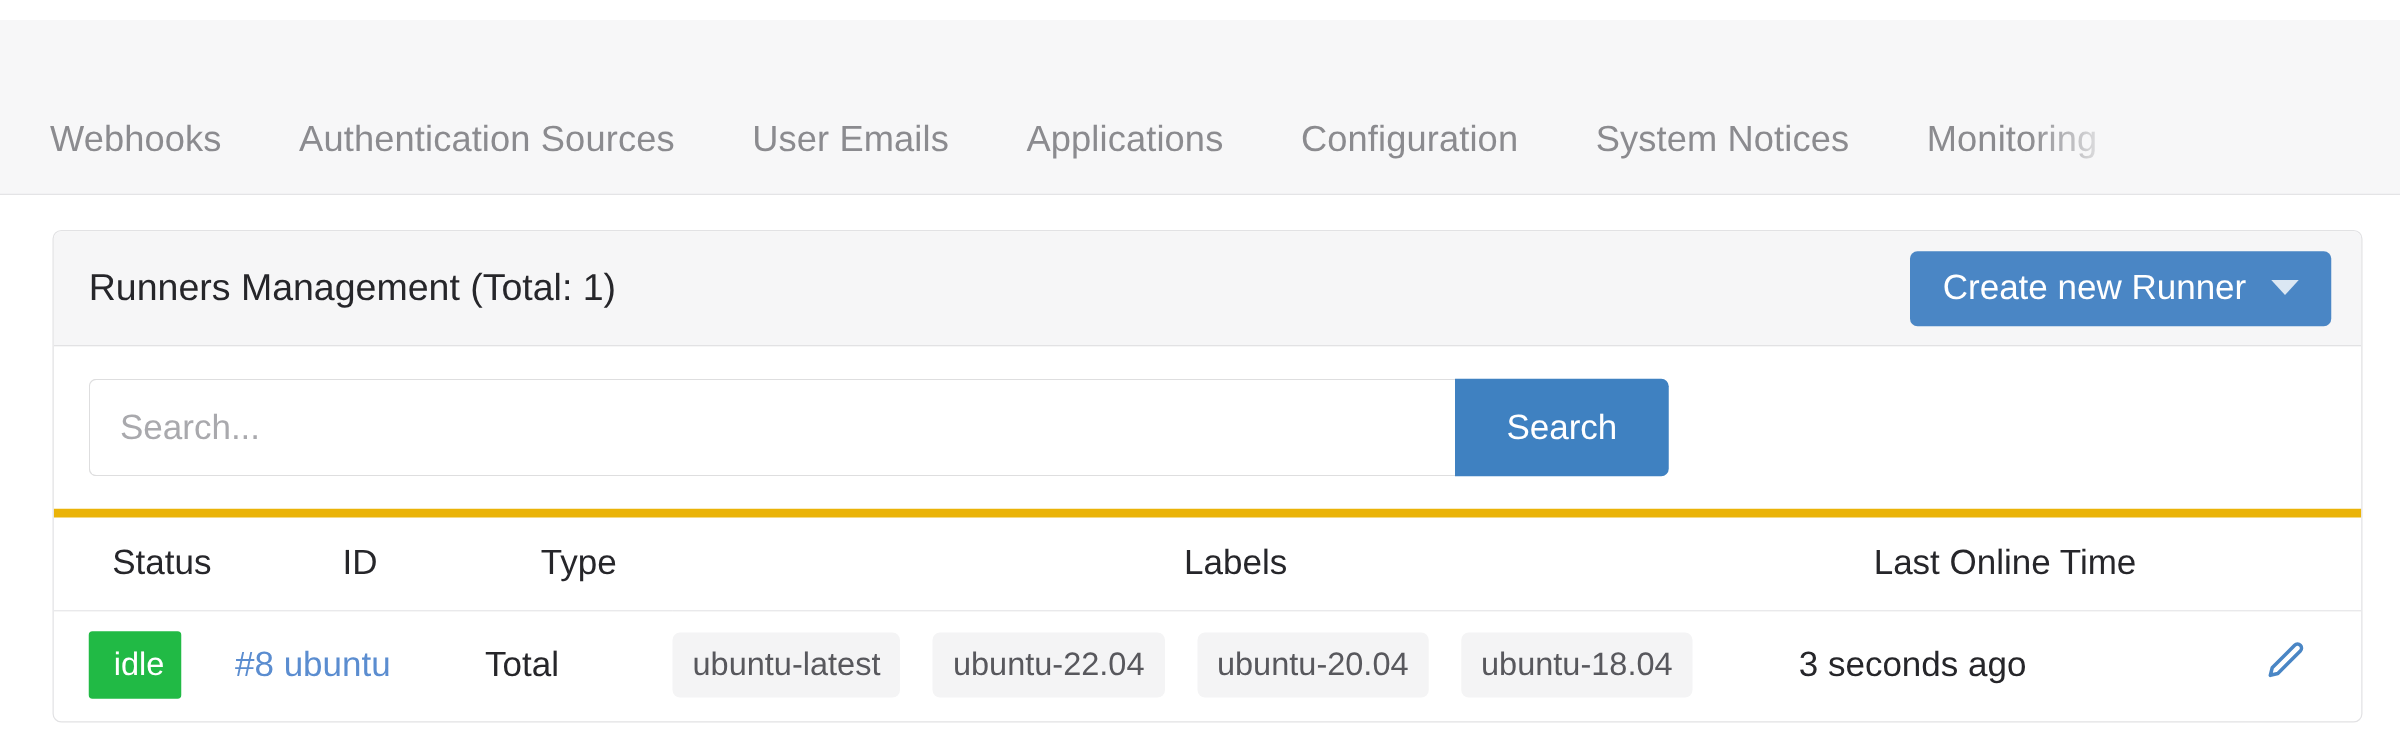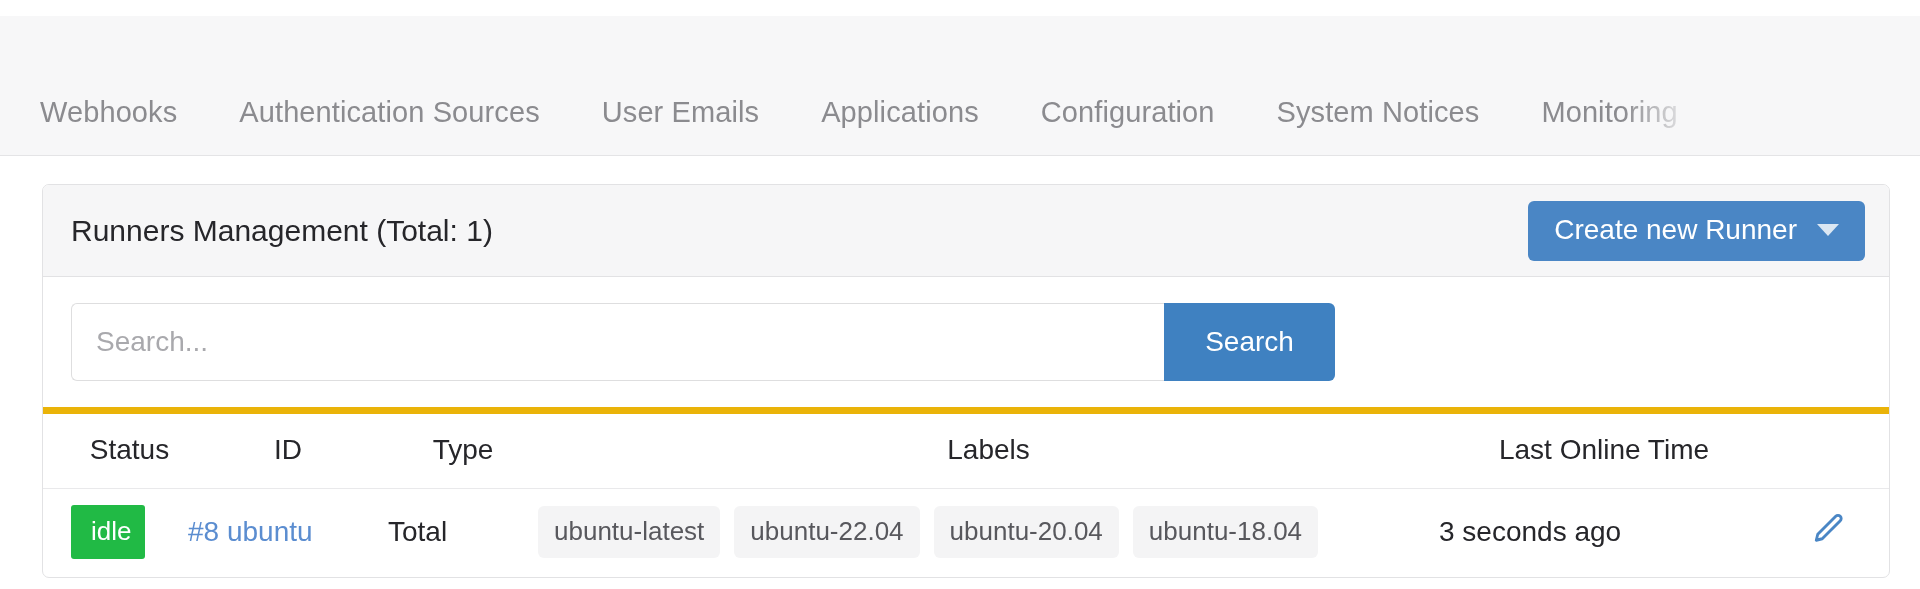--- a/index.html
+++ b/index.html
@@ -170,21 +170,21 @@
     line-height: 1;
     padding: 13px 14px 15px 20px;
     border-radius: 3px;
   }
   .idlink {
     color: #5b8dd0;
     text-decoration: none;
     font-size: 28px;
     cursor: pointer;
   }
-  .chips { display: flex; gap: 14px; flex-wrap: nowrap; }
+  .chips { display: flex; gap: 26px; flex-wrap: nowrap; }
   .chip {
     background: #f4f4f5;
     color: #58585d;
     border-radius: 6px;
     font-size: 26px;
     line-height: 1;
     padding: 12px 16px 14px 16px;
     white-space: nowrap;
   }
   .edit-icon { cursor: pointer; display: inline-block; vertical-align: middle; }

